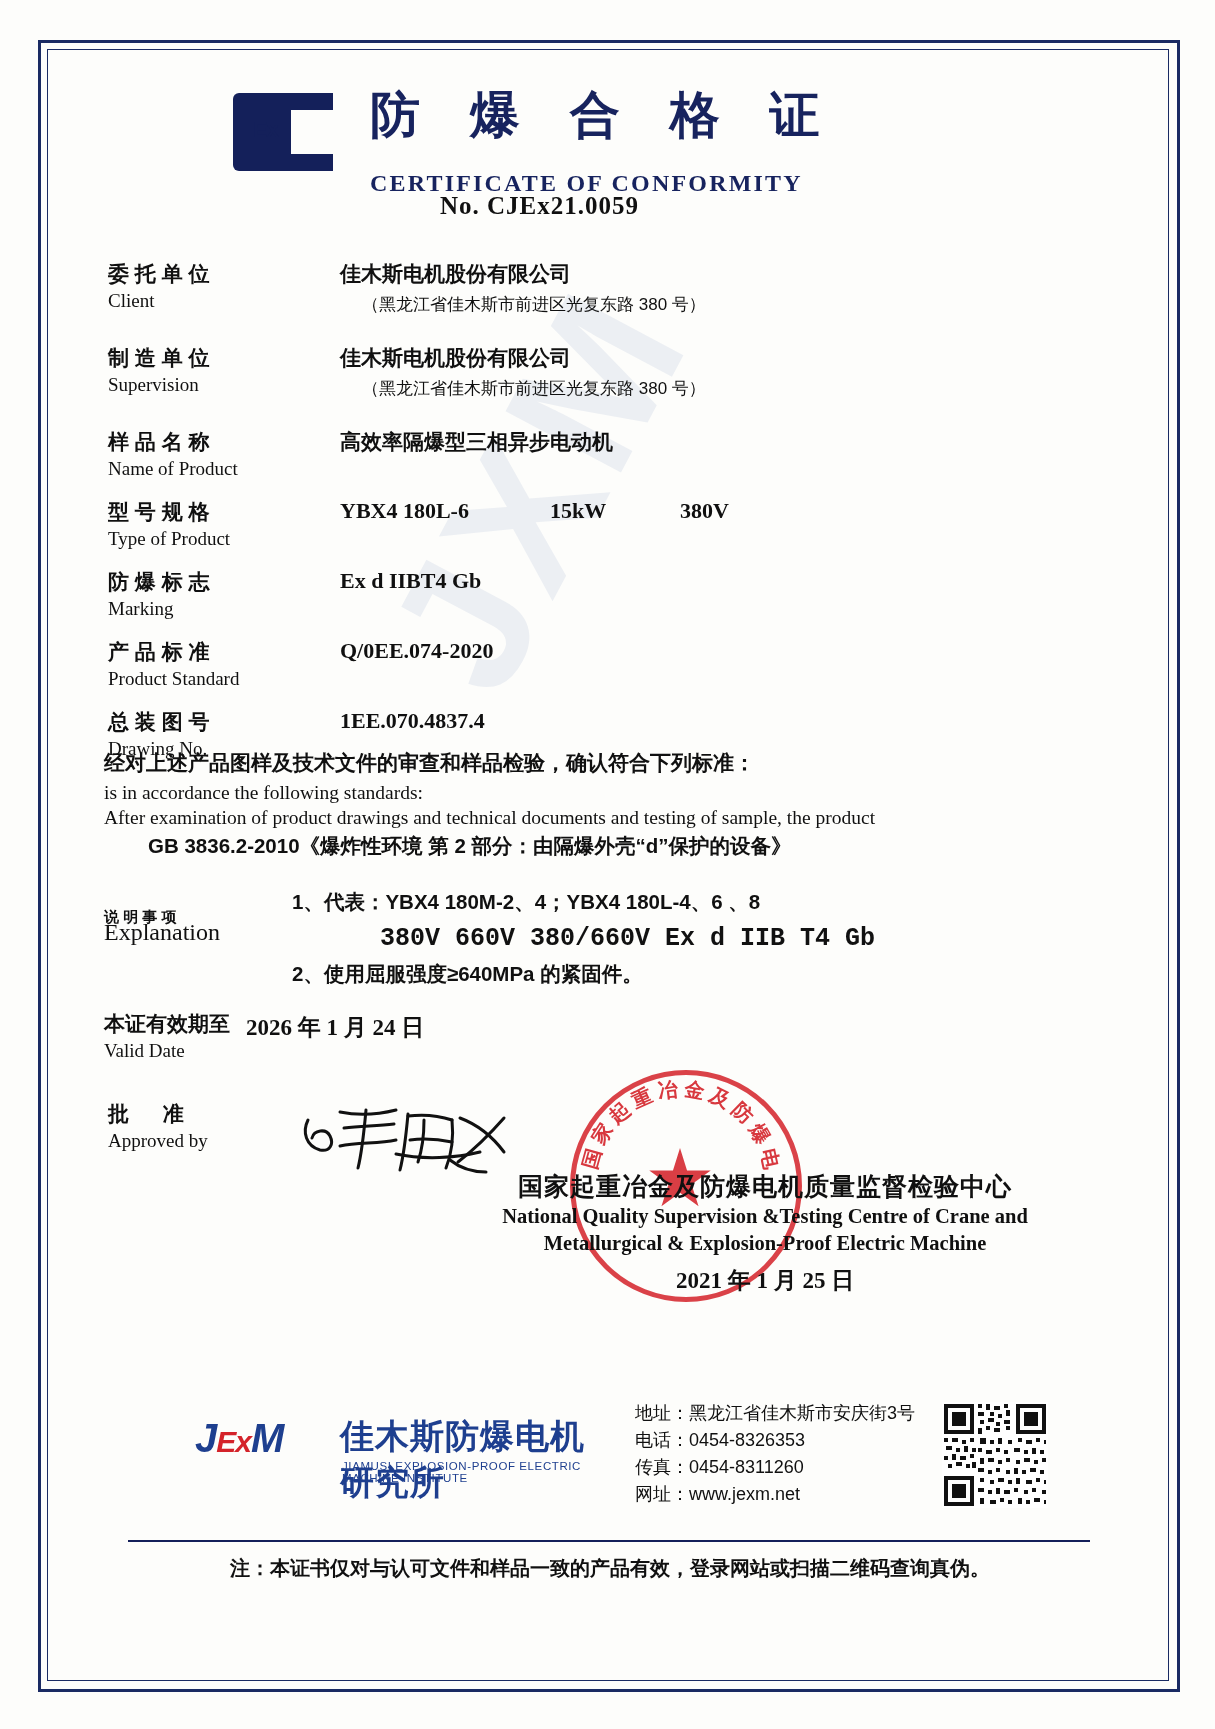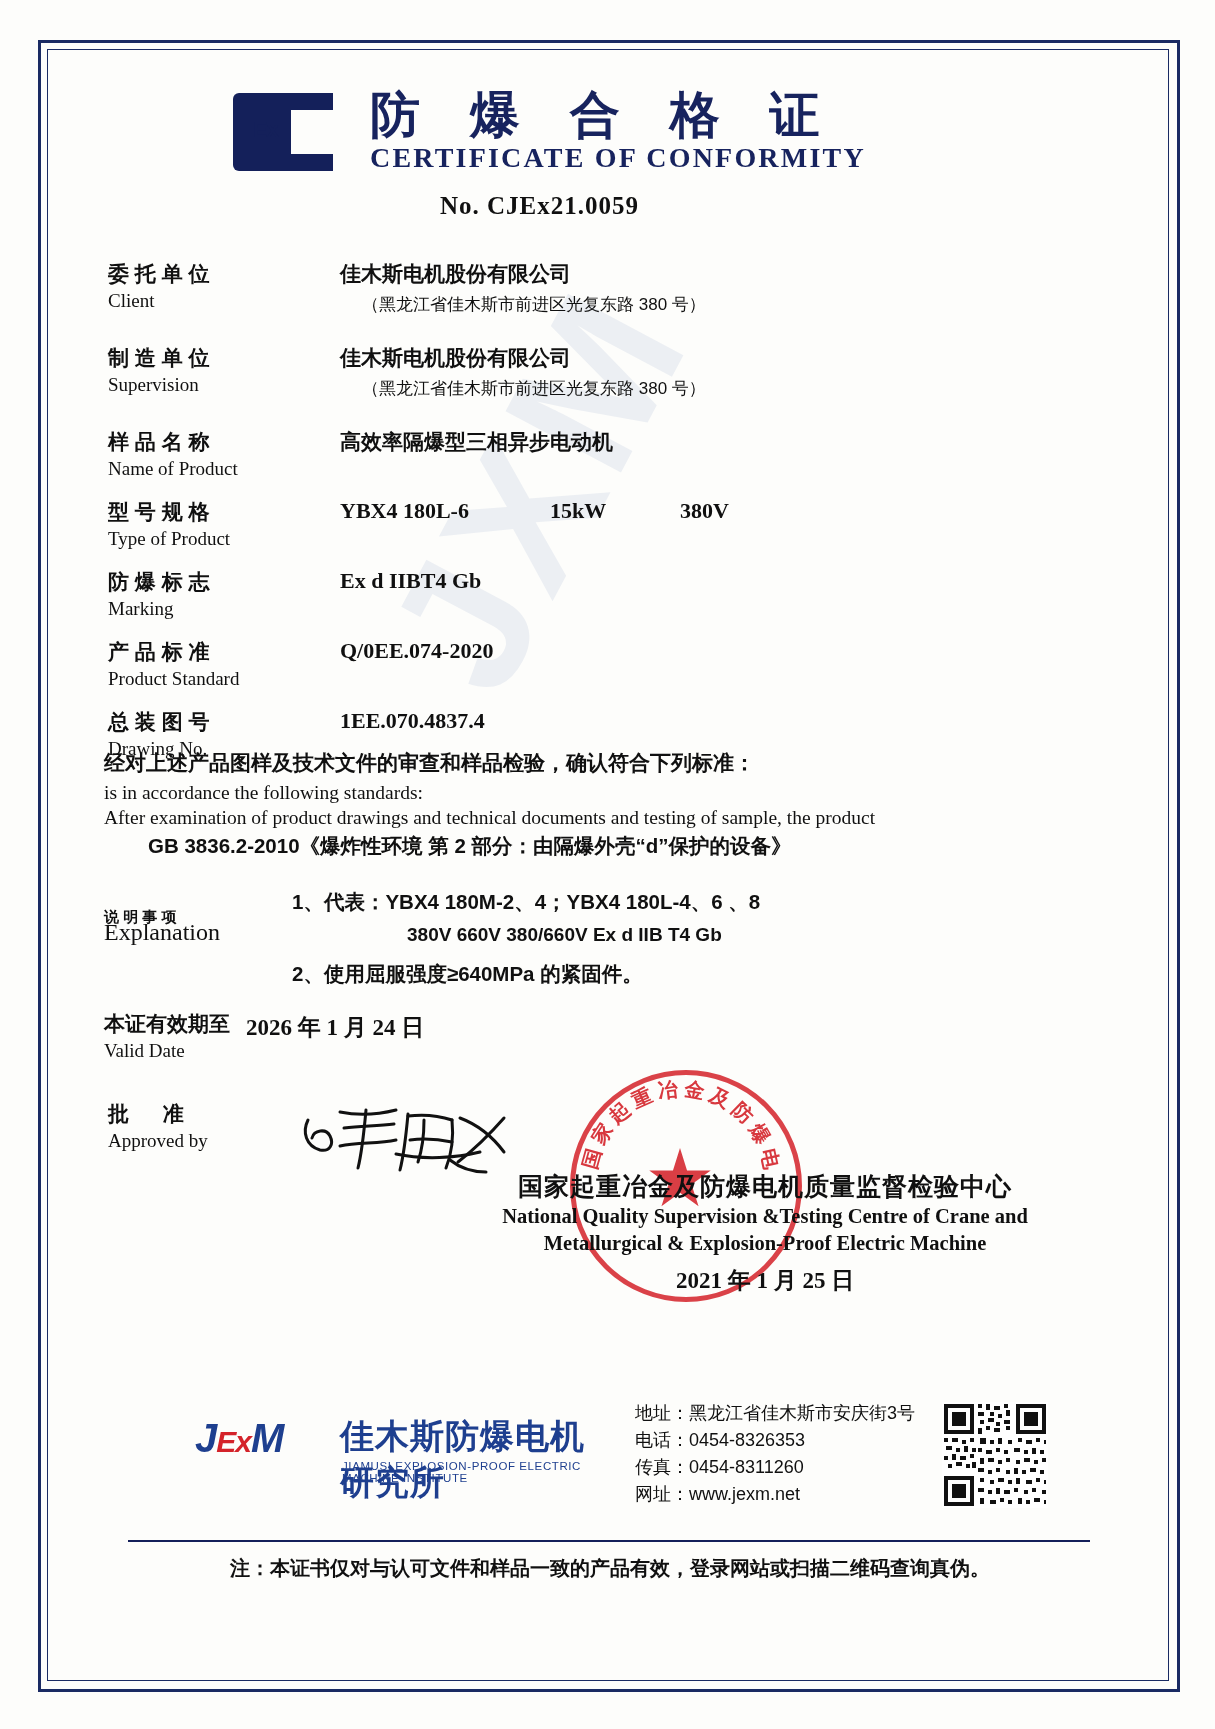--- a/index.html
+++ b/index.html
@@ -86,24 +86,24 @@
     top: 12px;
     font-family: "Liberation Sans", sans-serif;
     font-weight: bold;
     font-size: 50px;
     letter-spacing: 18px;
     color: #17235e;
   }
   .title-en {
     position: absolute;
     left: 300px;
-    top: 72px;
-    font-family: "Liberation Serif", serif;
-    font-weight: bold;
-    font-size: 28px;
+    top: 100px;
+    font-family: "Liberation Serif", serif;
+    font-weight: bold;
+    font-size: 24px;
     letter-spacing: 2.2px;
     color: #17235e;
   }
   .cert-no {
     position: absolute;
     left: 370px;
     top: 122px;
     font-size: 25px;
     font-weight: bold;
     letter-spacing: 1px;
@@ -229,25 +229,24 @@
     top: 0;
     font-family: "Liberation Sans", sans-serif;
     font-weight: bold;
     font-size: 20.5px;
     white-space: nowrap;
   }
   .exp-l2 {
     position: absolute;
     left: 310px;
     top: 36px;
-    font-family: Liberation Sans, sans-serif;
-    font-weight: bold;
-    font-size: 19px;
+    font-family: Liberation Mono, monospace;
+    font-weight: bold;
+    font-size: 25px;
     white-space: nowrap;
-    margin-left: 27px;
   }
   .exp-l3 {
     position: absolute;
     left: 222px;
     top: 72px;
     font-family: "Liberation Sans", sans-serif;
     font-weight: bold;
     font-size: 20.5px;
     white-space: nowrap;
   }

